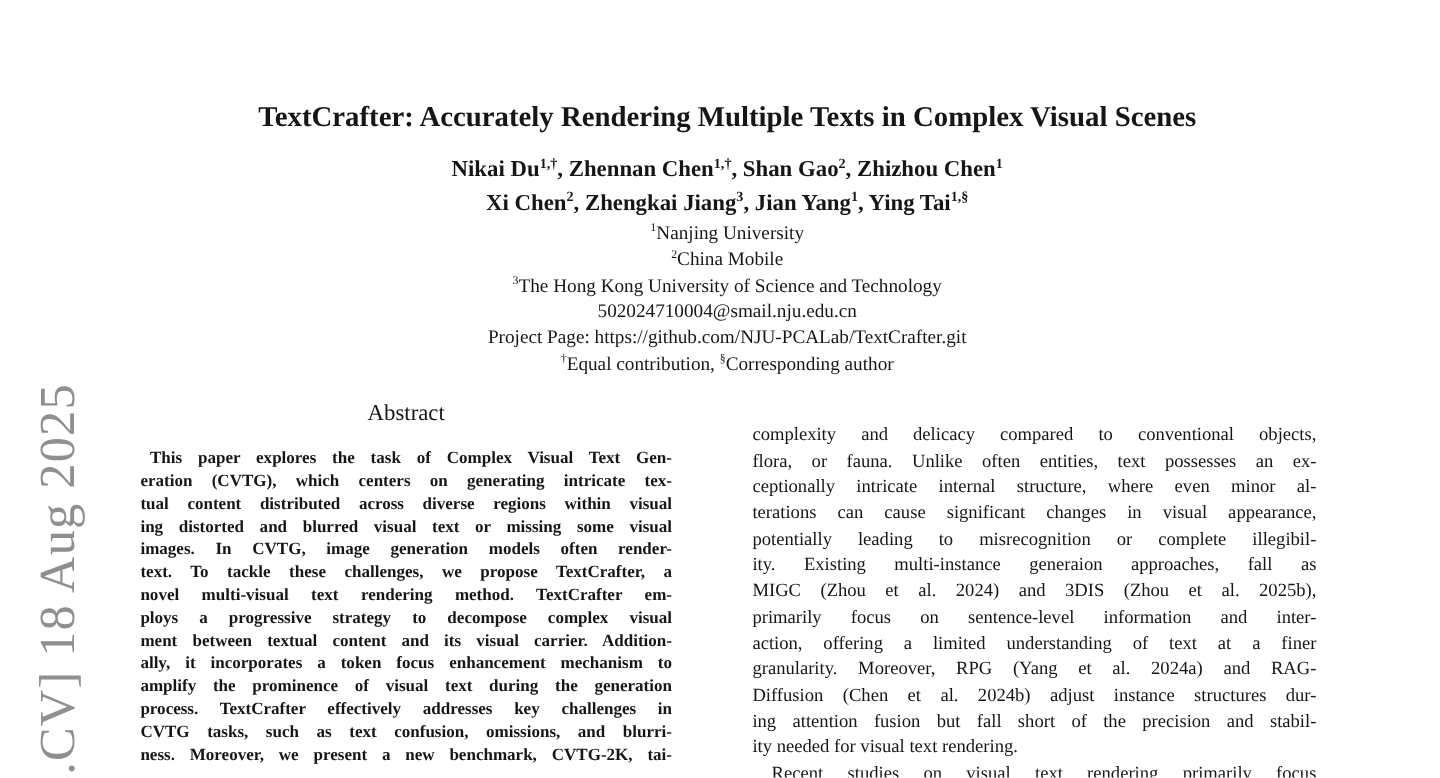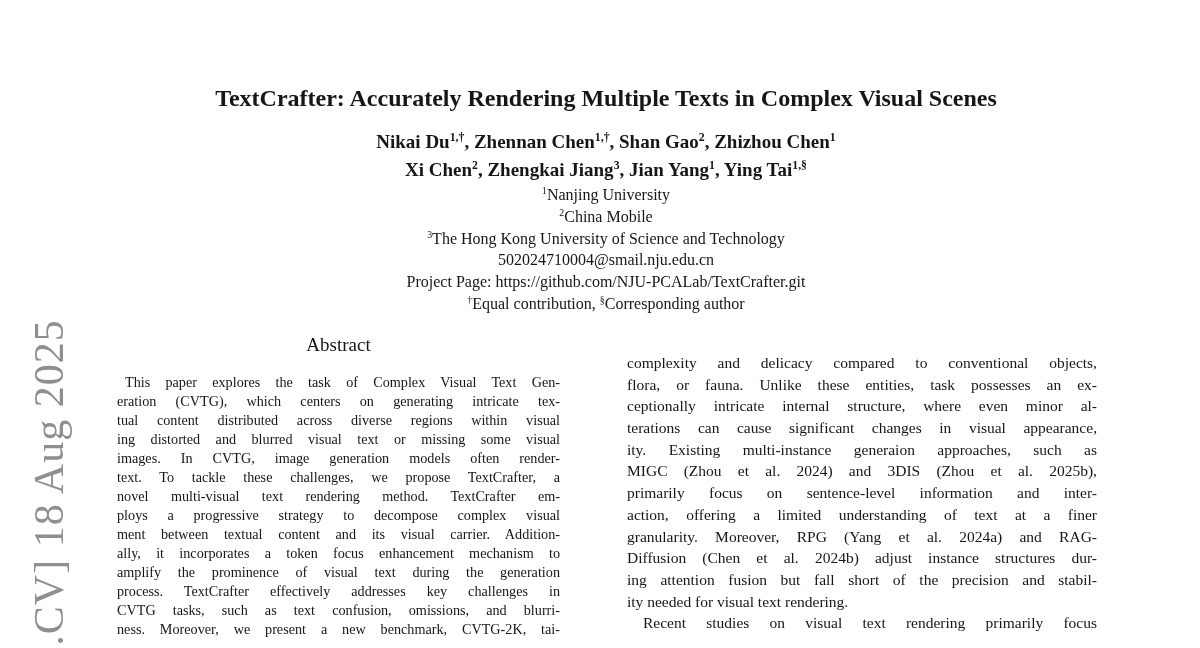--- a/index.html
+++ b/index.html
@@ -70,20 +70,21 @@
     position: absolute;
     top: 373px; left: 117px;
     width: 443px;
     font-size: 14.2px;
   }
   .abs-body .line {
     height: 19px; line-height: 19px;
     white-space: nowrap;
     text-align: justify;
     text-align-last: justify;
+    font-weight: bold;
   }
   .intro {
     position: absolute;
     top: 336px; left: 627px;
     width: 470px;
     font-size: 15.5px;
     margin-top: 16px;
   }
   .intro .line {
     height: 21.7px; line-height: 21.7px;
@@ -125,24 +126,25 @@
       <div class="line">ploys a progressive strategy to decompose complex visual</div>
       <div class="line">ment between textual content and its visual carrier. Addition-</div>
       <div class="line">ally, it incorporates a token focus enhancement mechanism to</div>
       <div class="line">amplify the prominence of visual text during the generation</div>
       <div class="line">process. TextCrafter effectively addresses key challenges in</div>
       <div class="line">CVTG tasks, such as text confusion, omissions, and blurri-</div>
       <div class="line">ness. Moreover, we present a new benchmark, CVTG-2K, tai-</div>
     </div>
   <div class="intro">
       <div class="line">complexity and delicacy compared to conventional objects,</div>
-      <div class="line">flora, or fauna. Unlike these entities, task possesses an ex-</div>
+      <div class="line">flora, or fauna. Unlike often entities, text possesses an ex-</div>
       <div class="line">ceptionally intricate internal structure, where even minor al-</div>
       <div class="line">terations can cause significant changes in visual appearance,</div>
-      <div class="line">ity. Existing multi-instance generaion approaches, such as</div>
+      <div class="line">potentially leading to misrecognition or complete illegibil-</div>
+      <div class="line">ity. Existing multi-instance generaion approaches, fall as</div>
       <div class="line">MIGC (Zhou et al. 2024) and 3DIS (Zhou et al. 2025b),</div>
       <div class="line">primarily focus on sentence-level information and inter-</div>
       <div class="line">action, offering a limited understanding of text at a finer</div>
       <div class="line">granularity. Moreover, RPG (Yang et al. 2024a) and RAG-</div>
       <div class="line">Diffusion (Chen et al. 2024b) adjust instance structures dur-</div>
       <div class="line">ing attention fusion but fall short of the precision and stabil-</div>
       <div class="line noj">ity needed for visual text rendering.</div>
       <div class="line indent">Recent studies on visual text rendering primarily focus</div>
     </div>
 </div>

